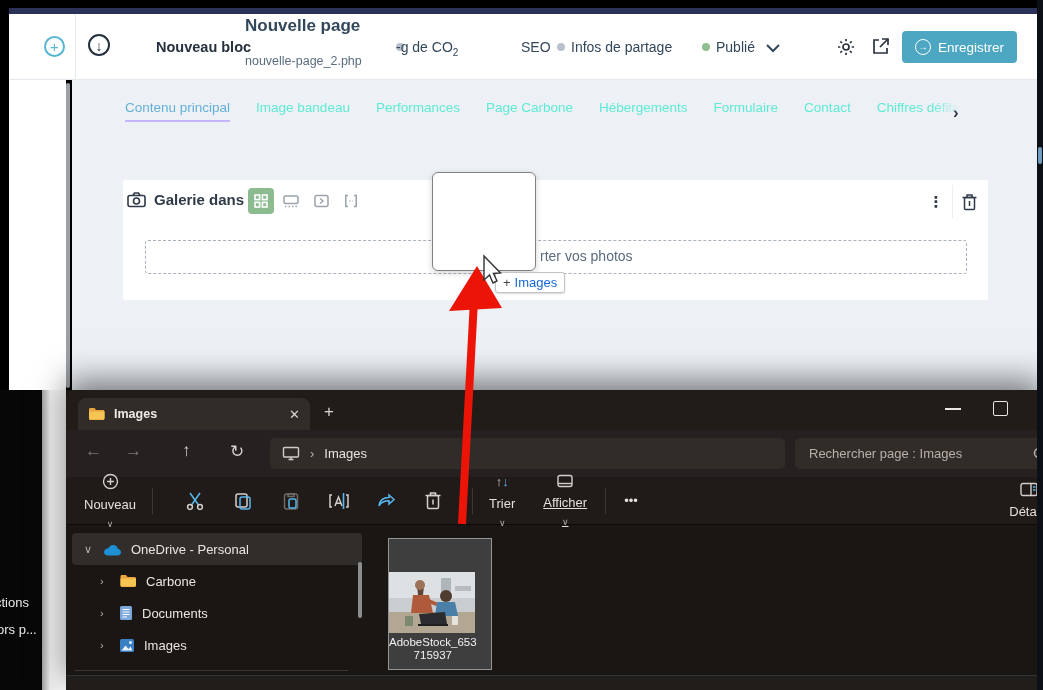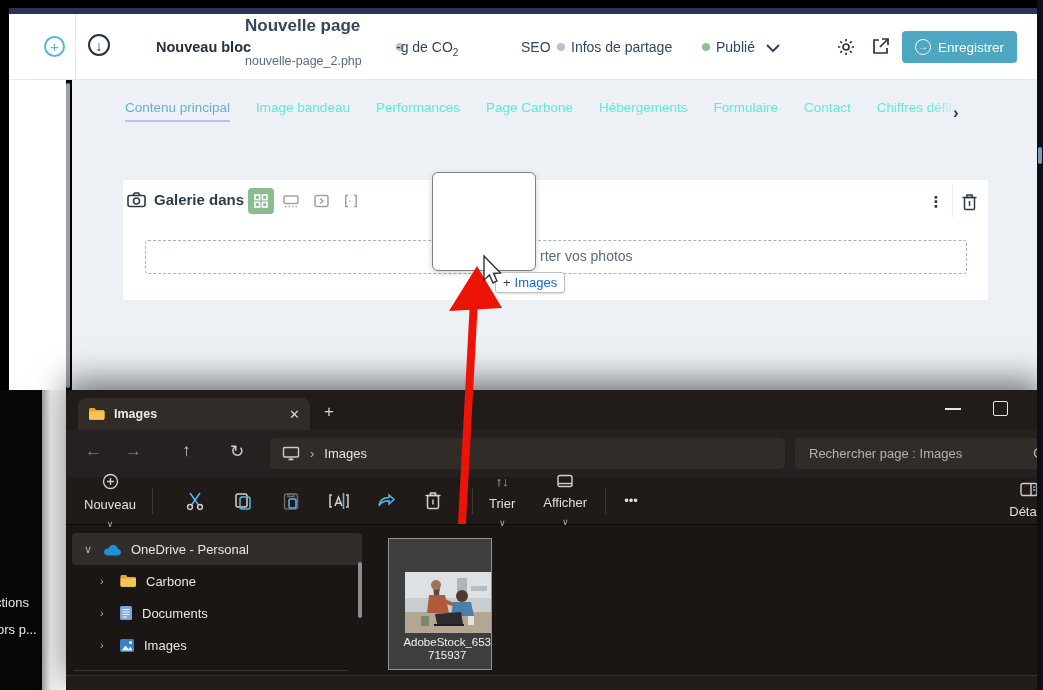--- a/index.html
+++ b/index.html
@@ -74,21 +74,21 @@
   .tb-item{display:flex;align-items:center;gap:7px;color:#e2dfdc;font-size:13px;flex-direction:column;}
   .tb-div{width:1px;height:26px;background:#3c3835;}
   .tb-chev{font-size:9px;color:#b3aeaa;}
   .x-side-row{left:6px;width:290px;height:32px;display:flex;align-items:center;gap:9px;padding-left:12px;color:#e8e5e2;font-size:13px;border-radius:4px;}
   .x-side-row.sel{background:#312d2b;}
   .side-chev{color:#b3aeaa;font-size:11px;width:10px;}
   .x-side-scroll{left:292px;top:172px;width:4px;height:56px;background:#8d8d8d;border-radius:2px;}
   .x-side-div{left:8px;top:280px;width:274px;height:1px;background:#3a3634;}
   .x-status{left:0;top:285px;width:977px;height:15px;background:#211d1b;border-top:1px solid #323232;}
 
-  .tile{left:322px;top:148px;width:104px;height:132px;background:#3e3e3e;border:1px solid #949494;display:flex;flex-direction:column;align-items:flex-end;}
+  .tile{left:322px;top:148px;width:104px;height:132px;background:#3e3e3e;border:1px solid #949494;display:flex;flex-direction:column;align-items:flex-start;}
   .tile-name{color:#f2f2f2;font-size:11.5px;line-height:13px;text-align:center;margin-top:3px;}
 
   
   #overlay{left:0;top:0;width:1043px;height:690px;z-index:100;pointer-events:none;}
 </style>
 </head>
 <body>
 
 <div id="stage">
 
@@ -301,21 +301,21 @@
             <rect x="3.5" y="4.5" width="11" height="13" rx="1.5"></rect>
             <path d="M1.5 4.5h15M6.5 4V2h5v2M9 8.5v5"></path>
           </g>
       </svg>
       <div class="tb-div" style="margin:0 16px;"></div>
       <div class="tb-item">
         <span><span style="color:#d3cfcc;">↑</span><span style="color:#57b8ee;">↓</span></span>
         <span>Trier</span>
           <span class="tb-chev">∨</span>
       </div>
-      <div class="tb-item" style="margin-left:28px;">
+      <div class="tb-item" style="margin-left:28px;text-decoration:underline;">
         <svg width="16" height="14" viewBox="0 0 16 14">
           <rect x="1" y="1.5" width="14" height="11" rx="2" fill="none" stroke="#d3cfcc" stroke-width="1.4"></rect>
             <path d="M1 9.5h14" stroke="#d3cfcc" stroke-width="1.4"></path>
         </svg>
         <span>Afficher</span>
           <span class="tb-chev">∨</span>
       </div>
       <div class="tb-div" style="margin:0 18px;"></div>
       <div class="tb-item">
           <span>•••</span>

